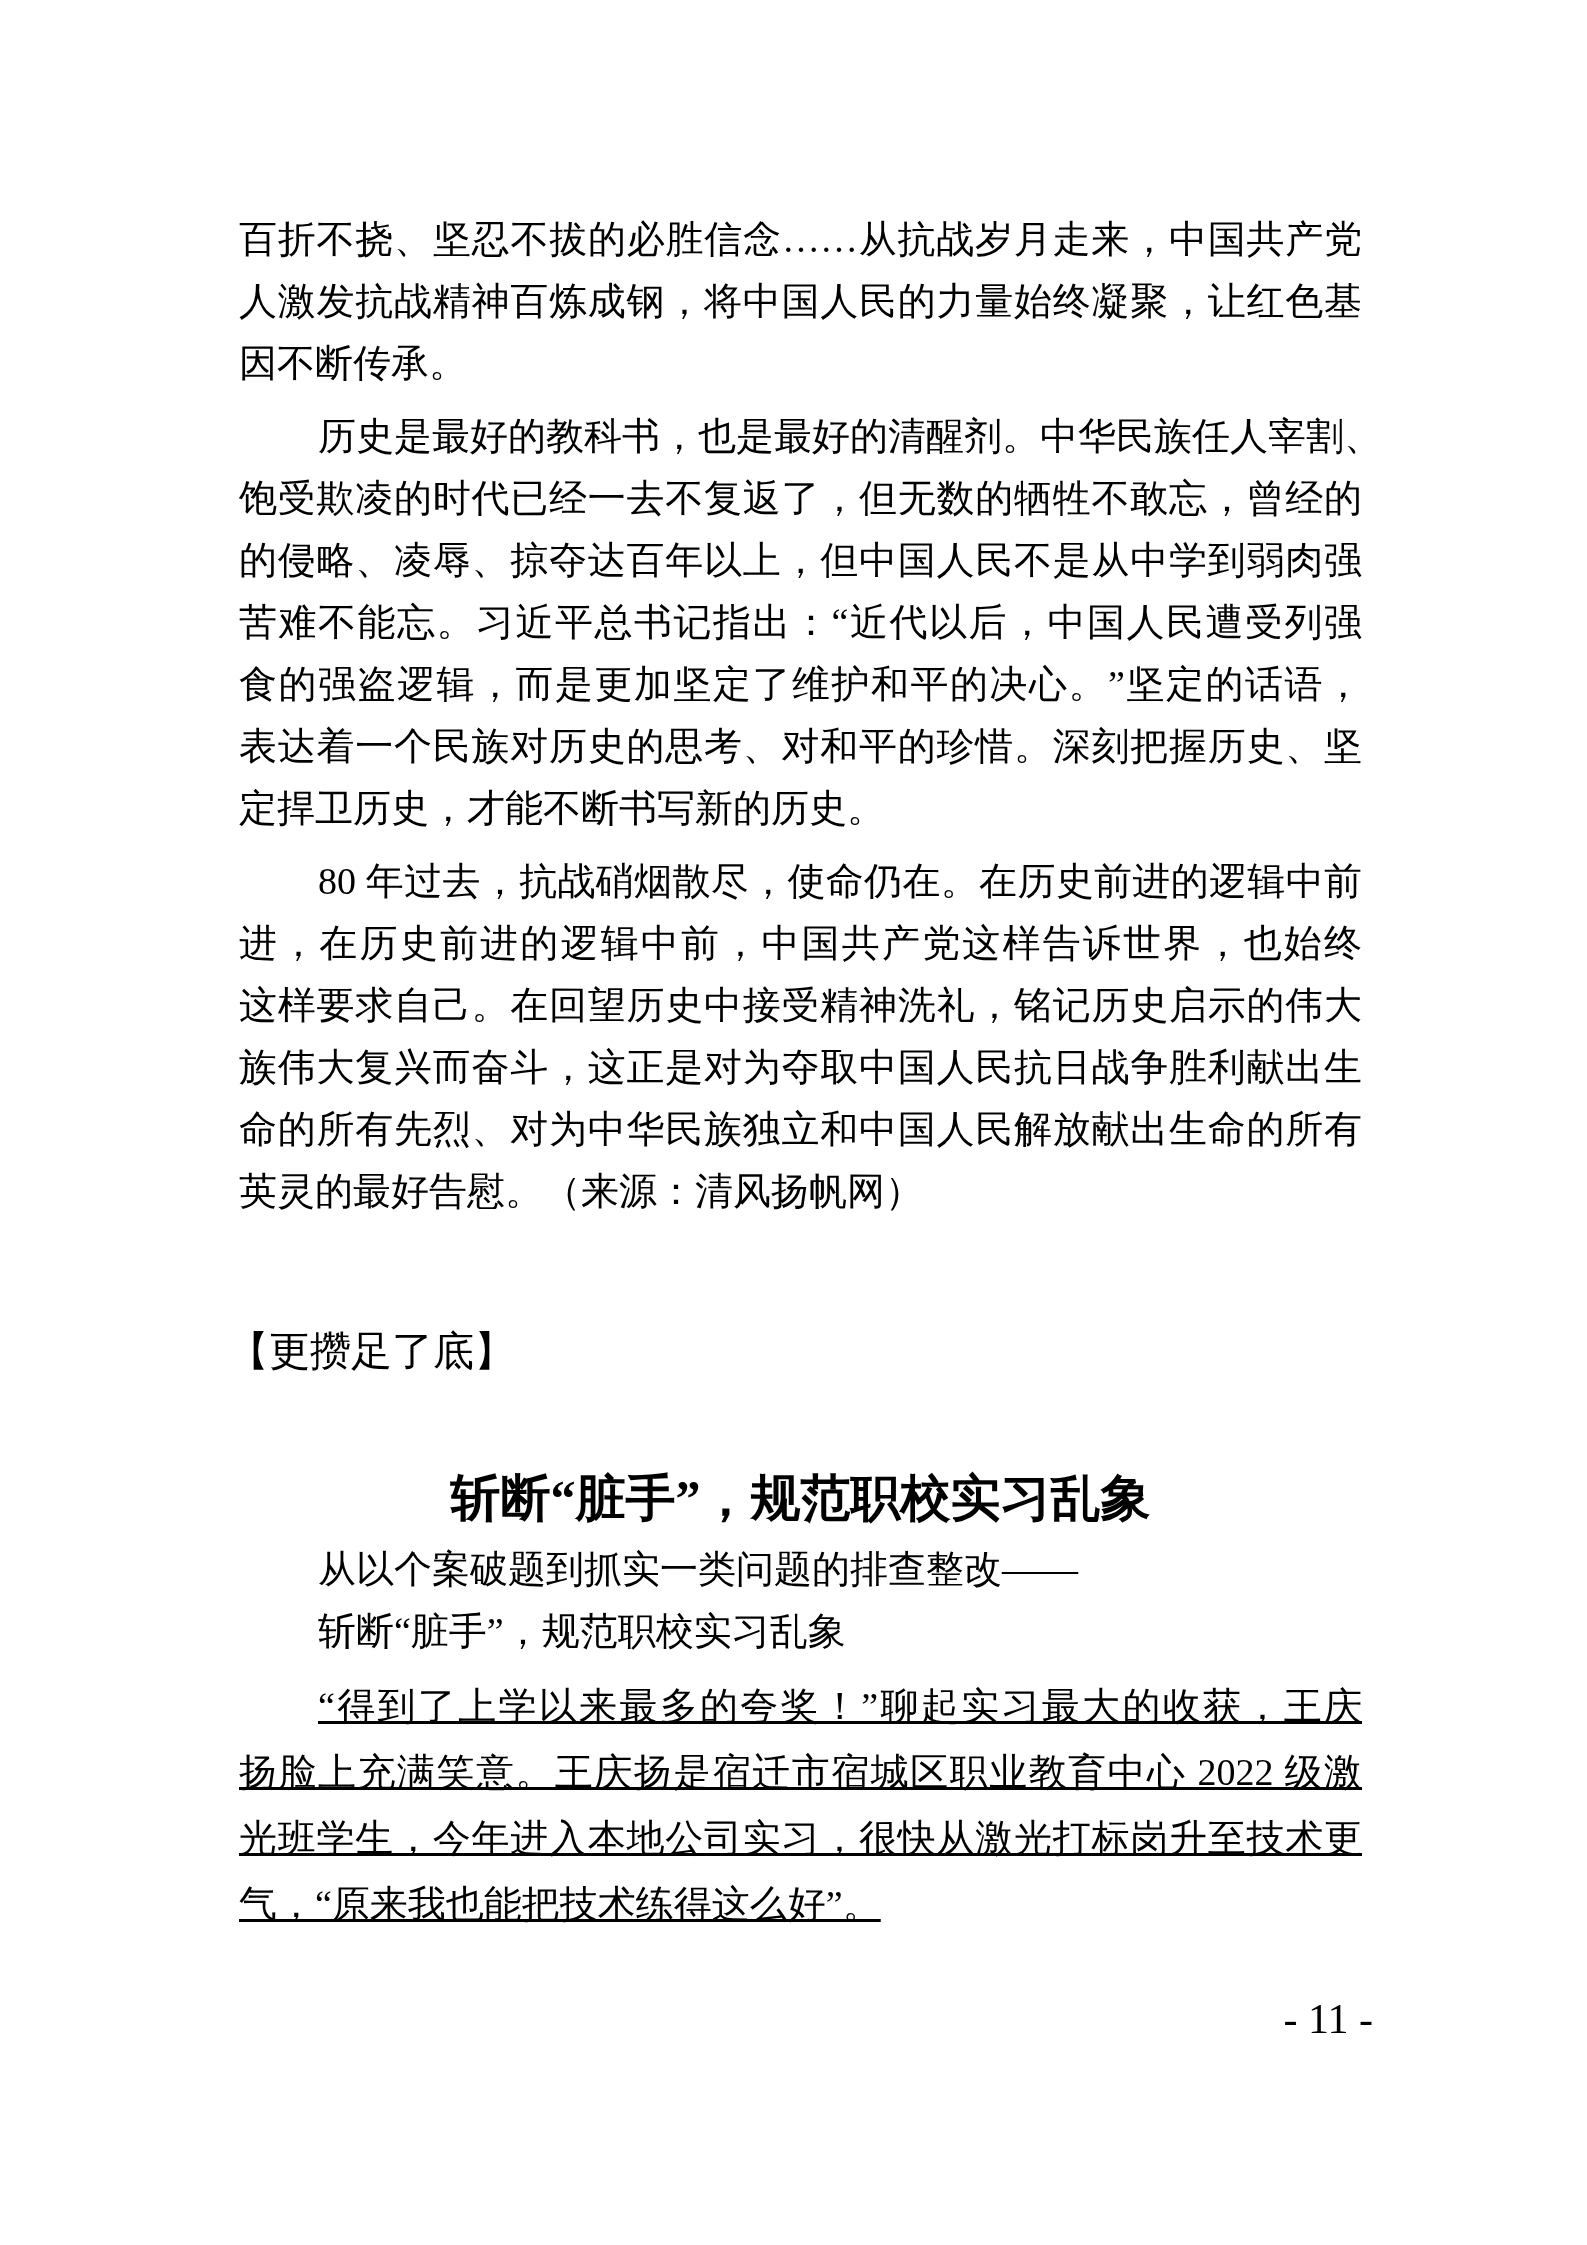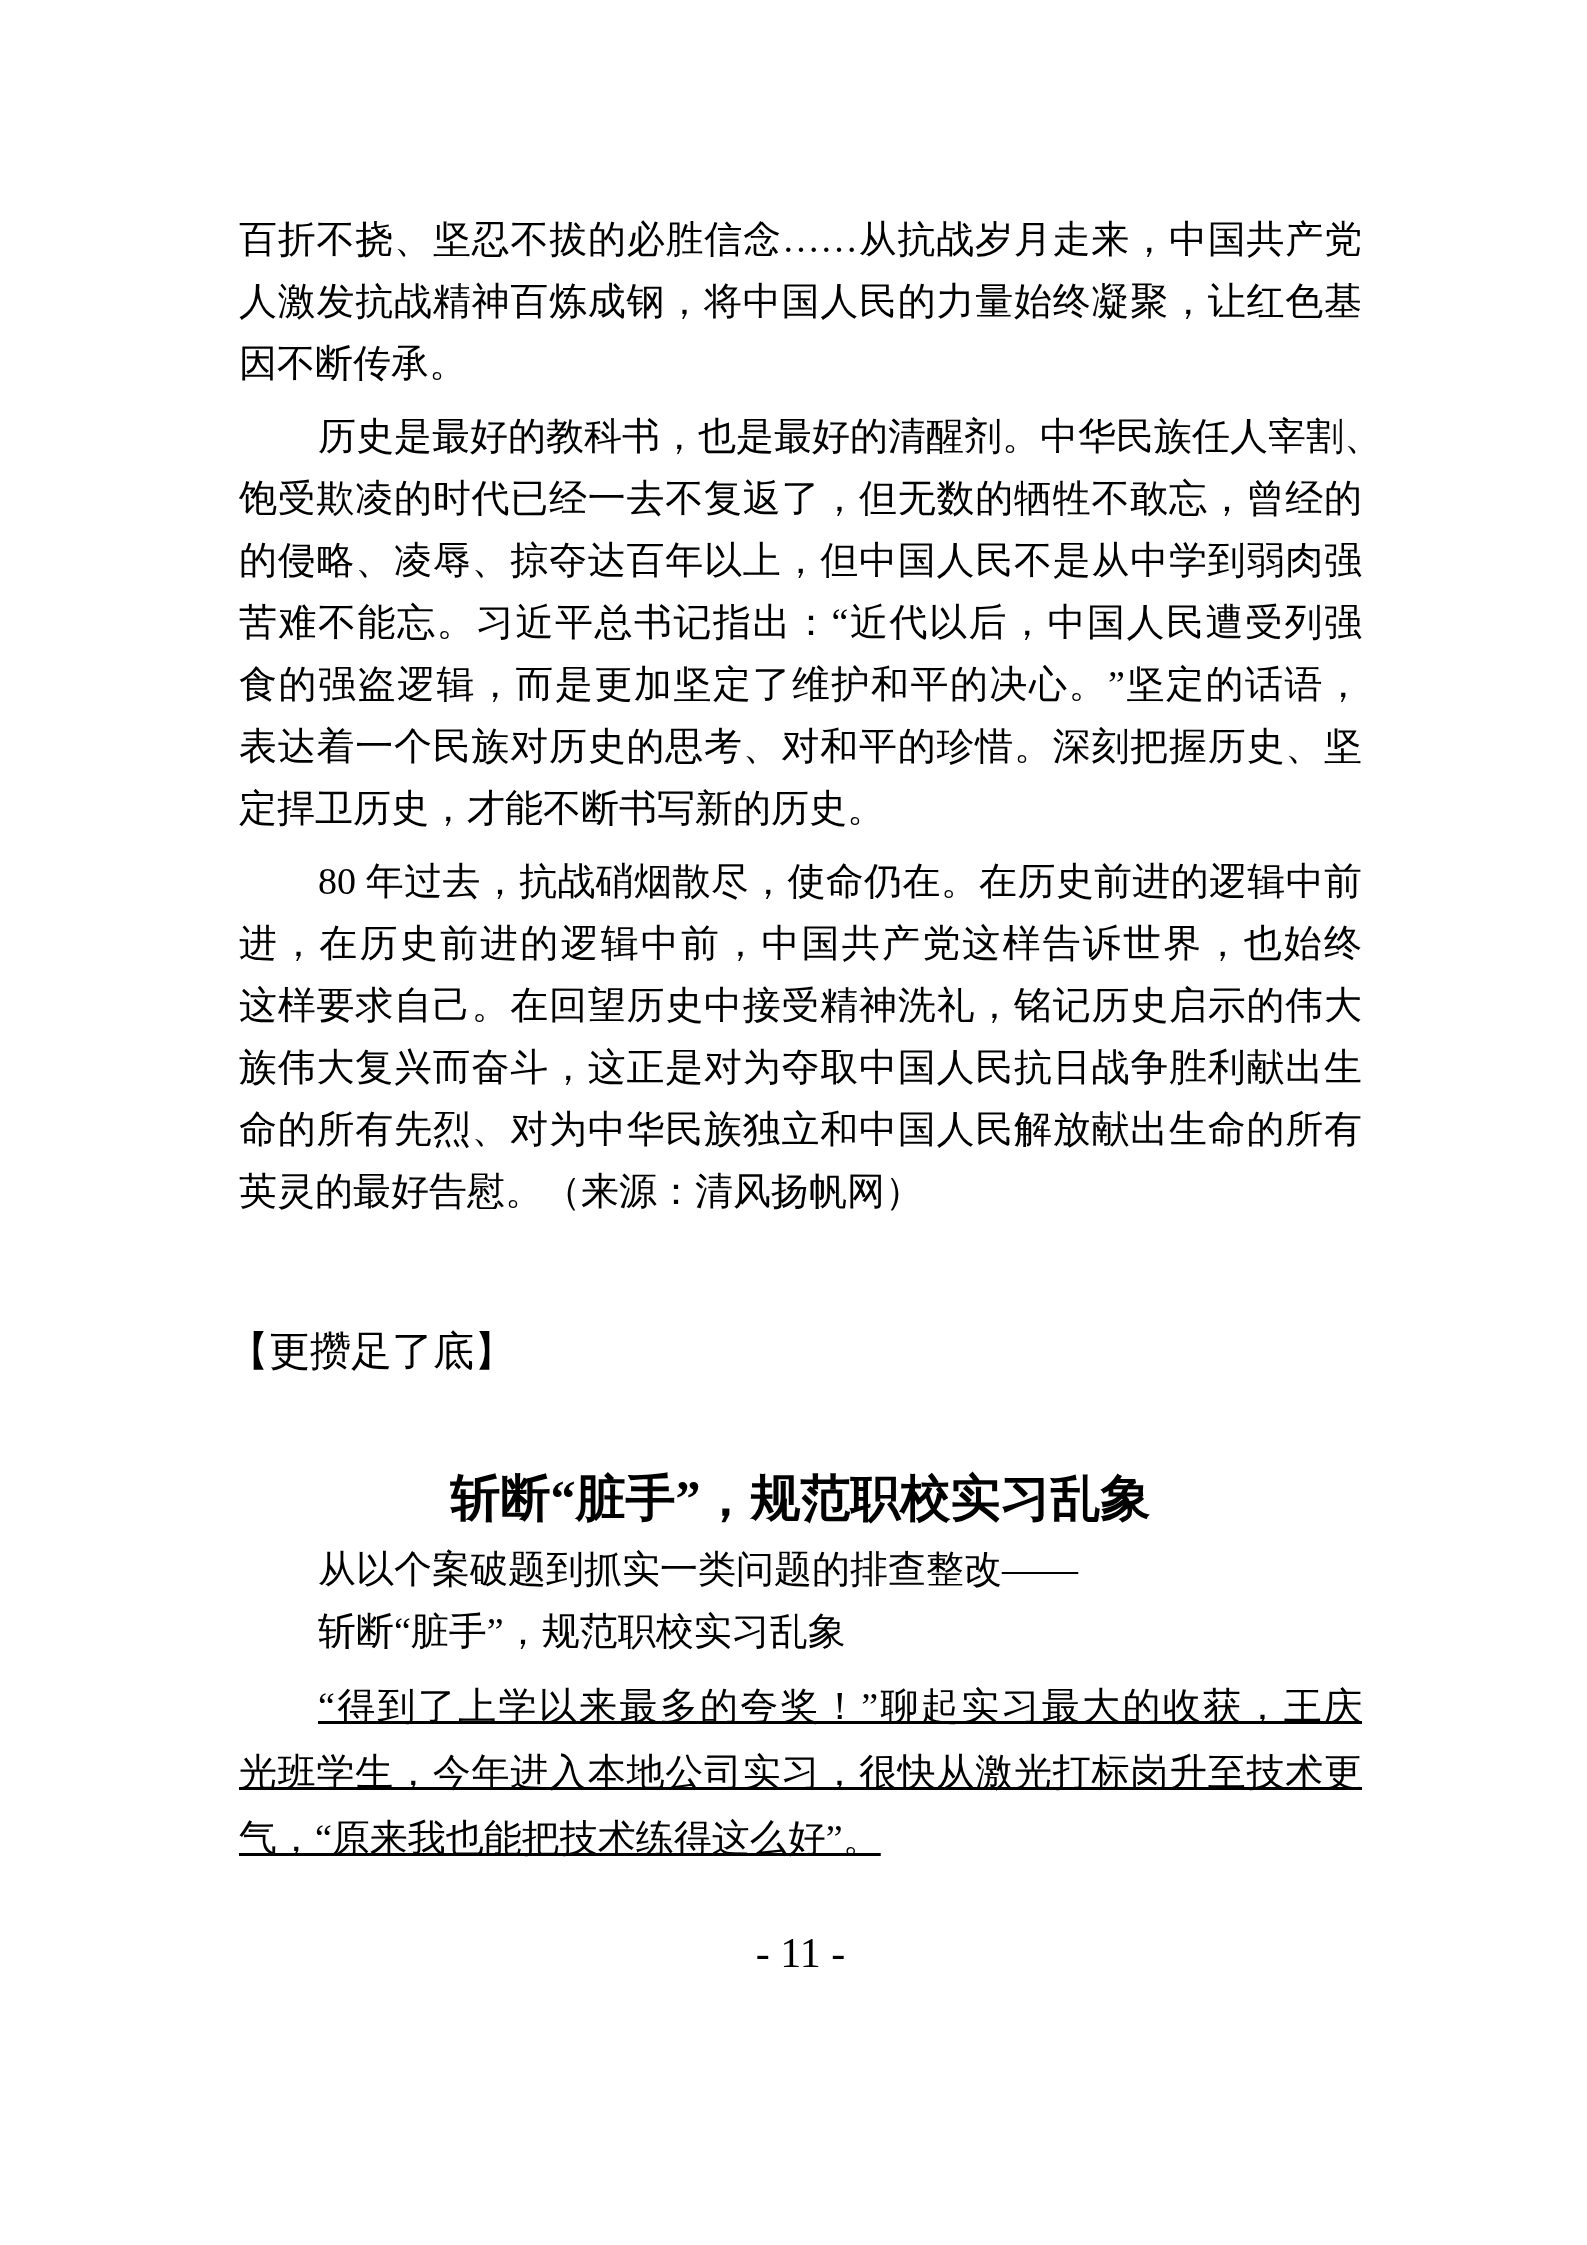--- a/index.html
+++ b/index.html
@@ -46,21 +46,21 @@
     text-align: center;
     white-space: nowrap;
   }
   .dek { margin-top: 5px; }
   .dek .ln { text-align-last: left; }
   .p4 .ln { line-height: 66px; text-decoration: underline; }
   .page-number {
     margin-top: 57px;
     font-size: 42px;
     line-height: 50px;
-    text-align: center;
+    text-align: right;
     white-space: nowrap;
   }
 </style>
 </head>
 <body>
 
 <main class="content">
 
   <section class="para">
     <div class="ln">百折不挠、坚忍不拔的必胜信念……从抗战岁月走来，中国共产党</div>
@@ -91,19 +91,20 @@
 
   <h1 class="article-title">斩断“脏手”，规范职校实习乱象</h1>
 
   <section class="para dek">
     <div class="ln ind">从以个案破题到抓实一类问题的排查整改——</div>
     <div class="ln ind">斩断“脏手”，规范职校实习乱象</div>
   </section>
 
   <section class="para p4">
     <div class="ln ind">“得到了上学以来最多的夸奖！”聊起实习最大的收获，王庆</div>
+    <div class="ln">扬脸上充满笑意。王庆扬是宿迁市宿城区职业教育中心 2022 级激</div>
     <div class="ln">光班学生，今年进入本地公司实习，很快从激光打标岗升至技术更</div>
     <div class="ln last">气，“原来我也能把技术练得这么好”。</div>
   </section>
 
   <footer class="page-number">- 11 -</footer>
 
 </main>
 
 </body></html>

